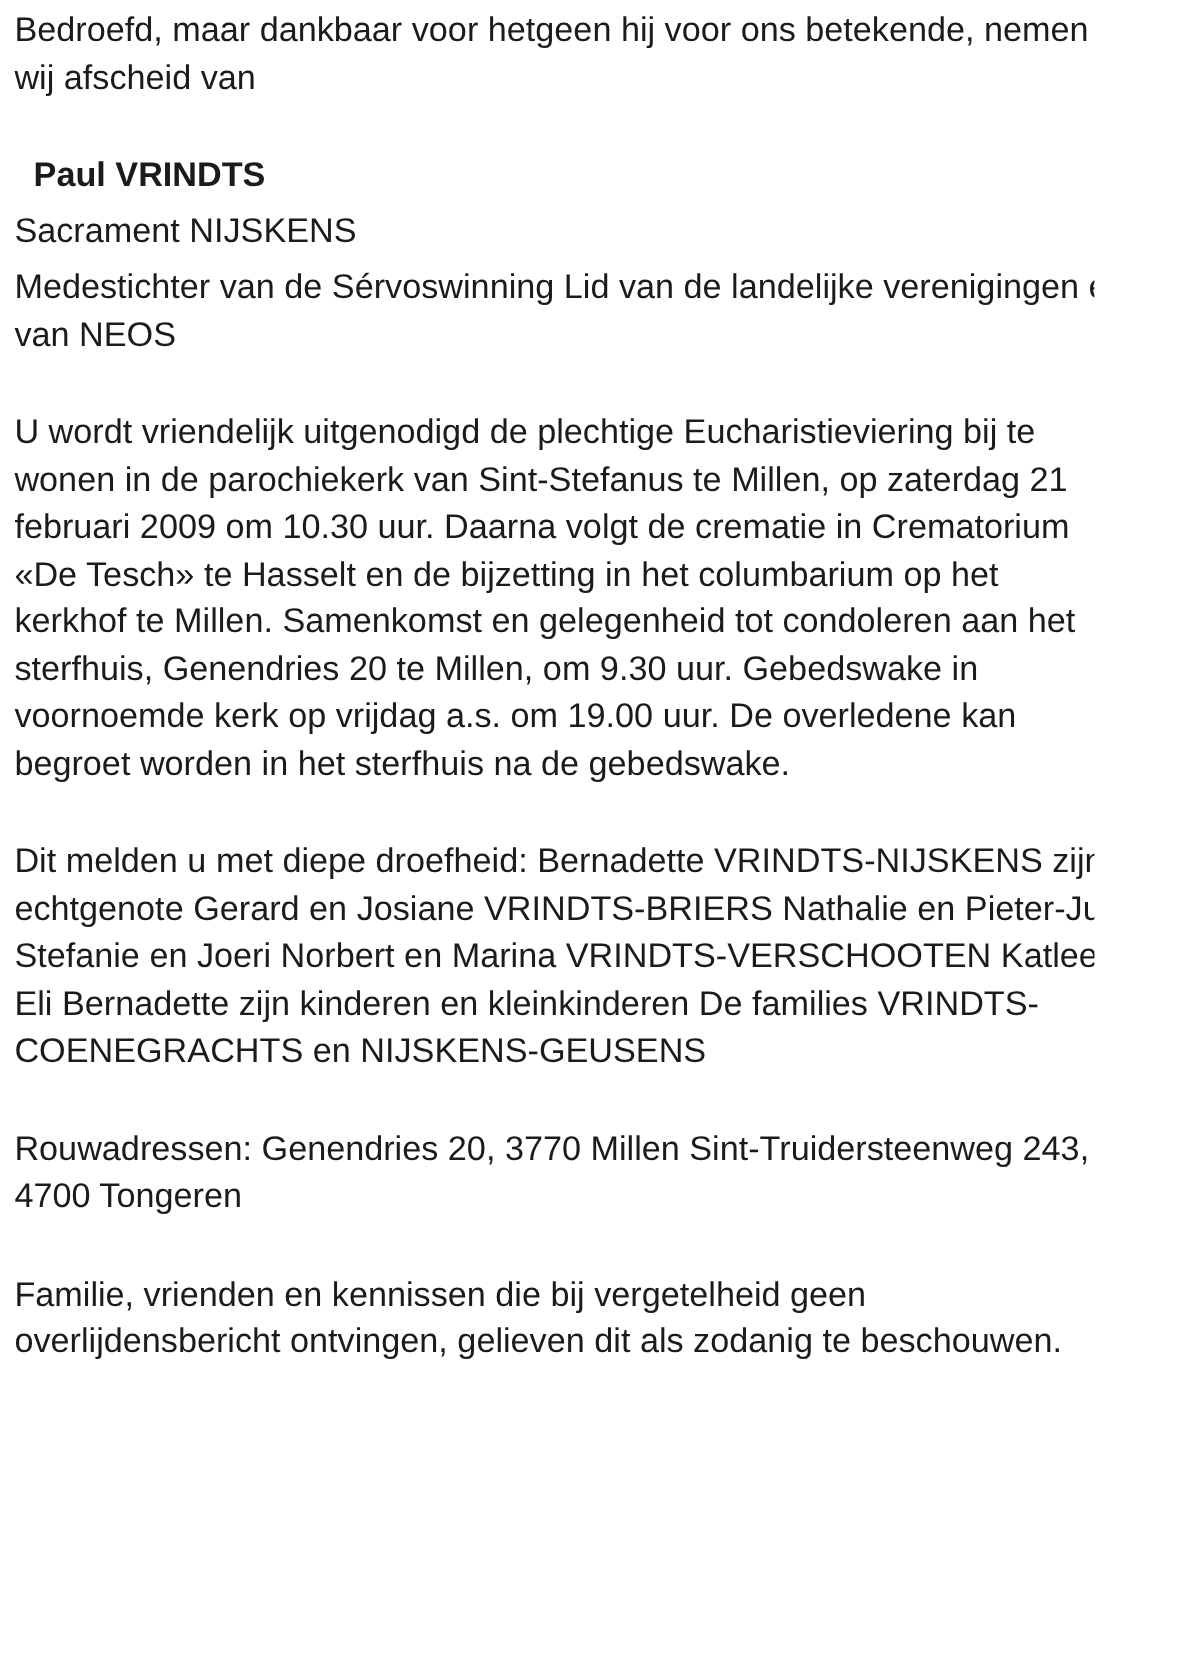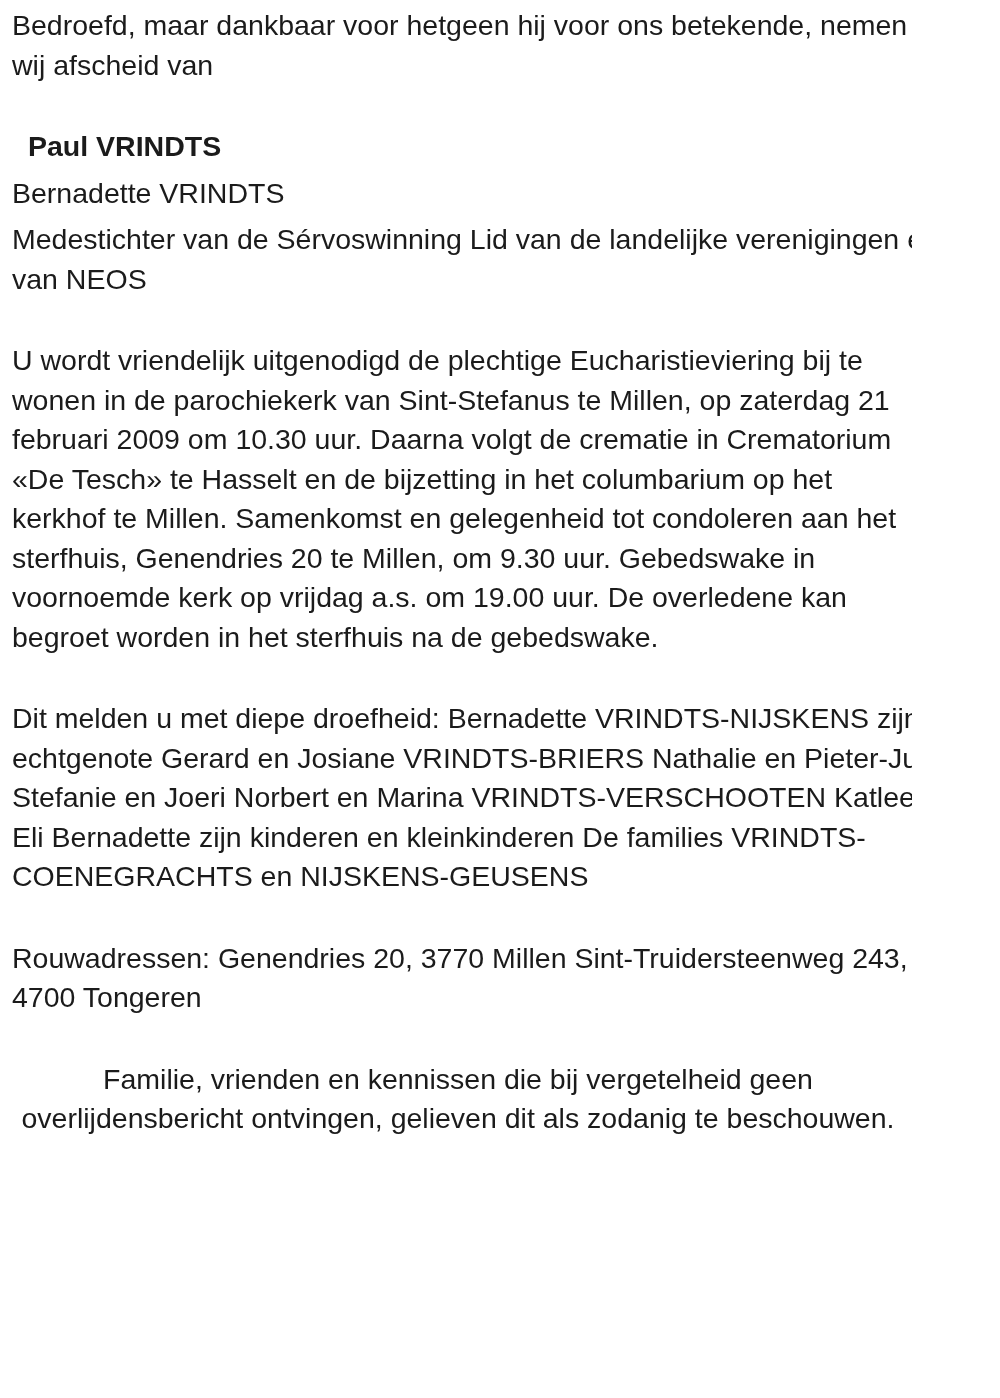--- a/index.html
+++ b/index.html
@@ -30,34 +30,33 @@
   }
   .para.name-line {
     margin-bottom: 7px;
   }
   .para.bold {
     font-weight: 700;
     margin-left: 16px;
   }
   .para.last {
     margin-bottom: 0;
-    text-align: center;
   }
 </style>
 </head>
 <body style="background: rgb(255, 255, 255);">
 
 <main class="page" style="color: rgb(27, 27, 27);">
   <p class="para">Bedroefd, maar dankbaar voor hetgeen hij voor ons betekende, nemen
 wij afscheid van</p>
 
   <p class="para name-line bold">Paul VRINDTS</p>
 
 
-  <p class="para name-line">Bernadette VRINDTS</p>
+  <p class="para name-line">Sacrament NIJSKENS</p>
 
   <p class="para">Medestichter van de Sérvoswinning Lid van de landelijke verenigingen en
 van NEOS</p>
 
 
   <p class="para">U wordt vriendelijk uitgenodigd de plechtige Eucharistieviering bij te
 wonen in de parochiekerk van Sint-Stefanus te Millen, op zaterdag 21
 februari 2009 om 10.30 uur. Daarna volgt de crematie in Crematorium
 «De Tesch» te Hasselt en de bijzetting in het columbarium op het
 kerkhof te Millen. Samenkomst en gelegenheid tot condoleren aan het

